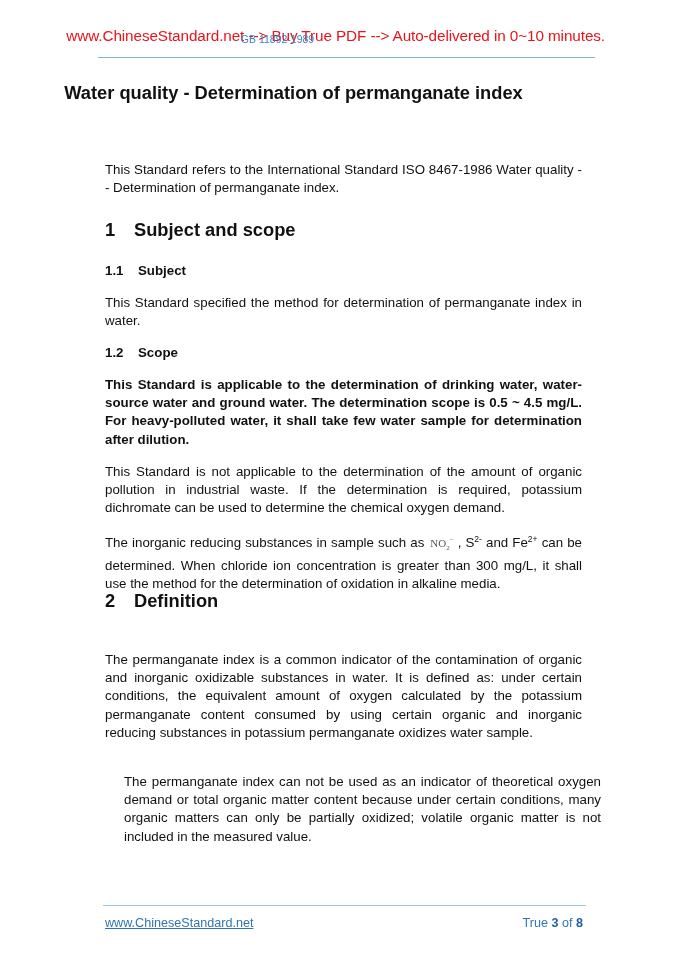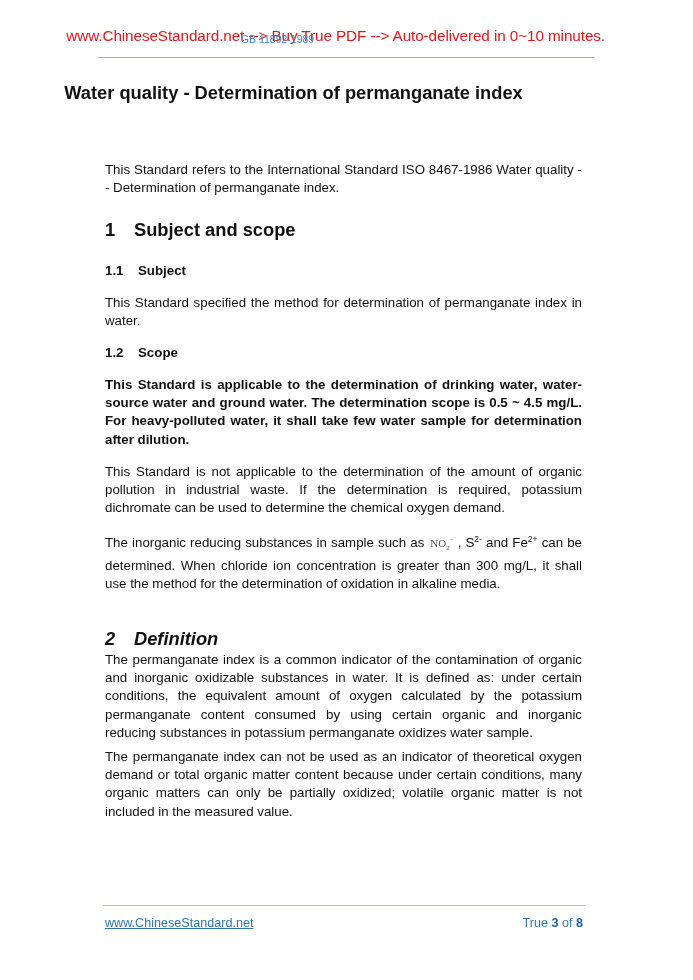--- a/index.html
+++ b/index.html
@@ -69,29 +69,29 @@
 </div>
 
 <div class="content" style="top:463px;">
   <p class="body">This Standard is not applicable to the determination of the amount of organic pollution in industrial waste. If the determination is required, potassium dichromate can be used to determine the chemical oxygen demand.</p>
 </div>
 
 <div class="content" style="top:531px;">
   <p class="body"><span>The inorganic reducing substances in sample such as</span><span class="formula"><span>NO</span><sub>2</sub><sup>−</sup></span><span>, S</span><sup class="ion">2-</sup><span> and Fe</span><sup class="ion">2+</sup><span> can be determined. When chloride ion concentration is greater than 300 mg/L, it shall use the method for the determination of oxidation in alkaline media.</span></p>
 </div>
 
-<div class="content" style="top:628px;font-style:italic;">
+<div class="content" style="top:590px;">
   <div class="h1">
     <span class="num">2</span><span>Definition</span>
   </div>
 </div>
 
 <div class="content" style="top:651px;">
   <p class="body">The permanganate index is a common indicator of the contamination of organic and inorganic oxidizable substances in water. It is defined as: under certain conditions, the equivalent amount of oxygen calculated by the potassium permanganate content consumed by using certain organic and inorganic reducing substances in potassium permanganate oxidizes water sample.</p>
 </div>
 
-<div class="content" style="top:748px;">
+<div class="content" style="top:773px;margin-left:19px;">
   <p class="body">The permanganate index can not be used as an indicator of theoretical oxygen demand or total organic matter content because under certain conditions, many organic matters can only be partially oxidized; volatile organic matter is not included in the measured value.</p>
 </div>
 
 <div class="footer-rule"></div>
 <a class="footer-link">www.ChineseStandard.net</a>
 <div class="footer-page"><span>True</span> <b>3</b> <span>of</span> <b>8</b></div>
 
 </body></html>

